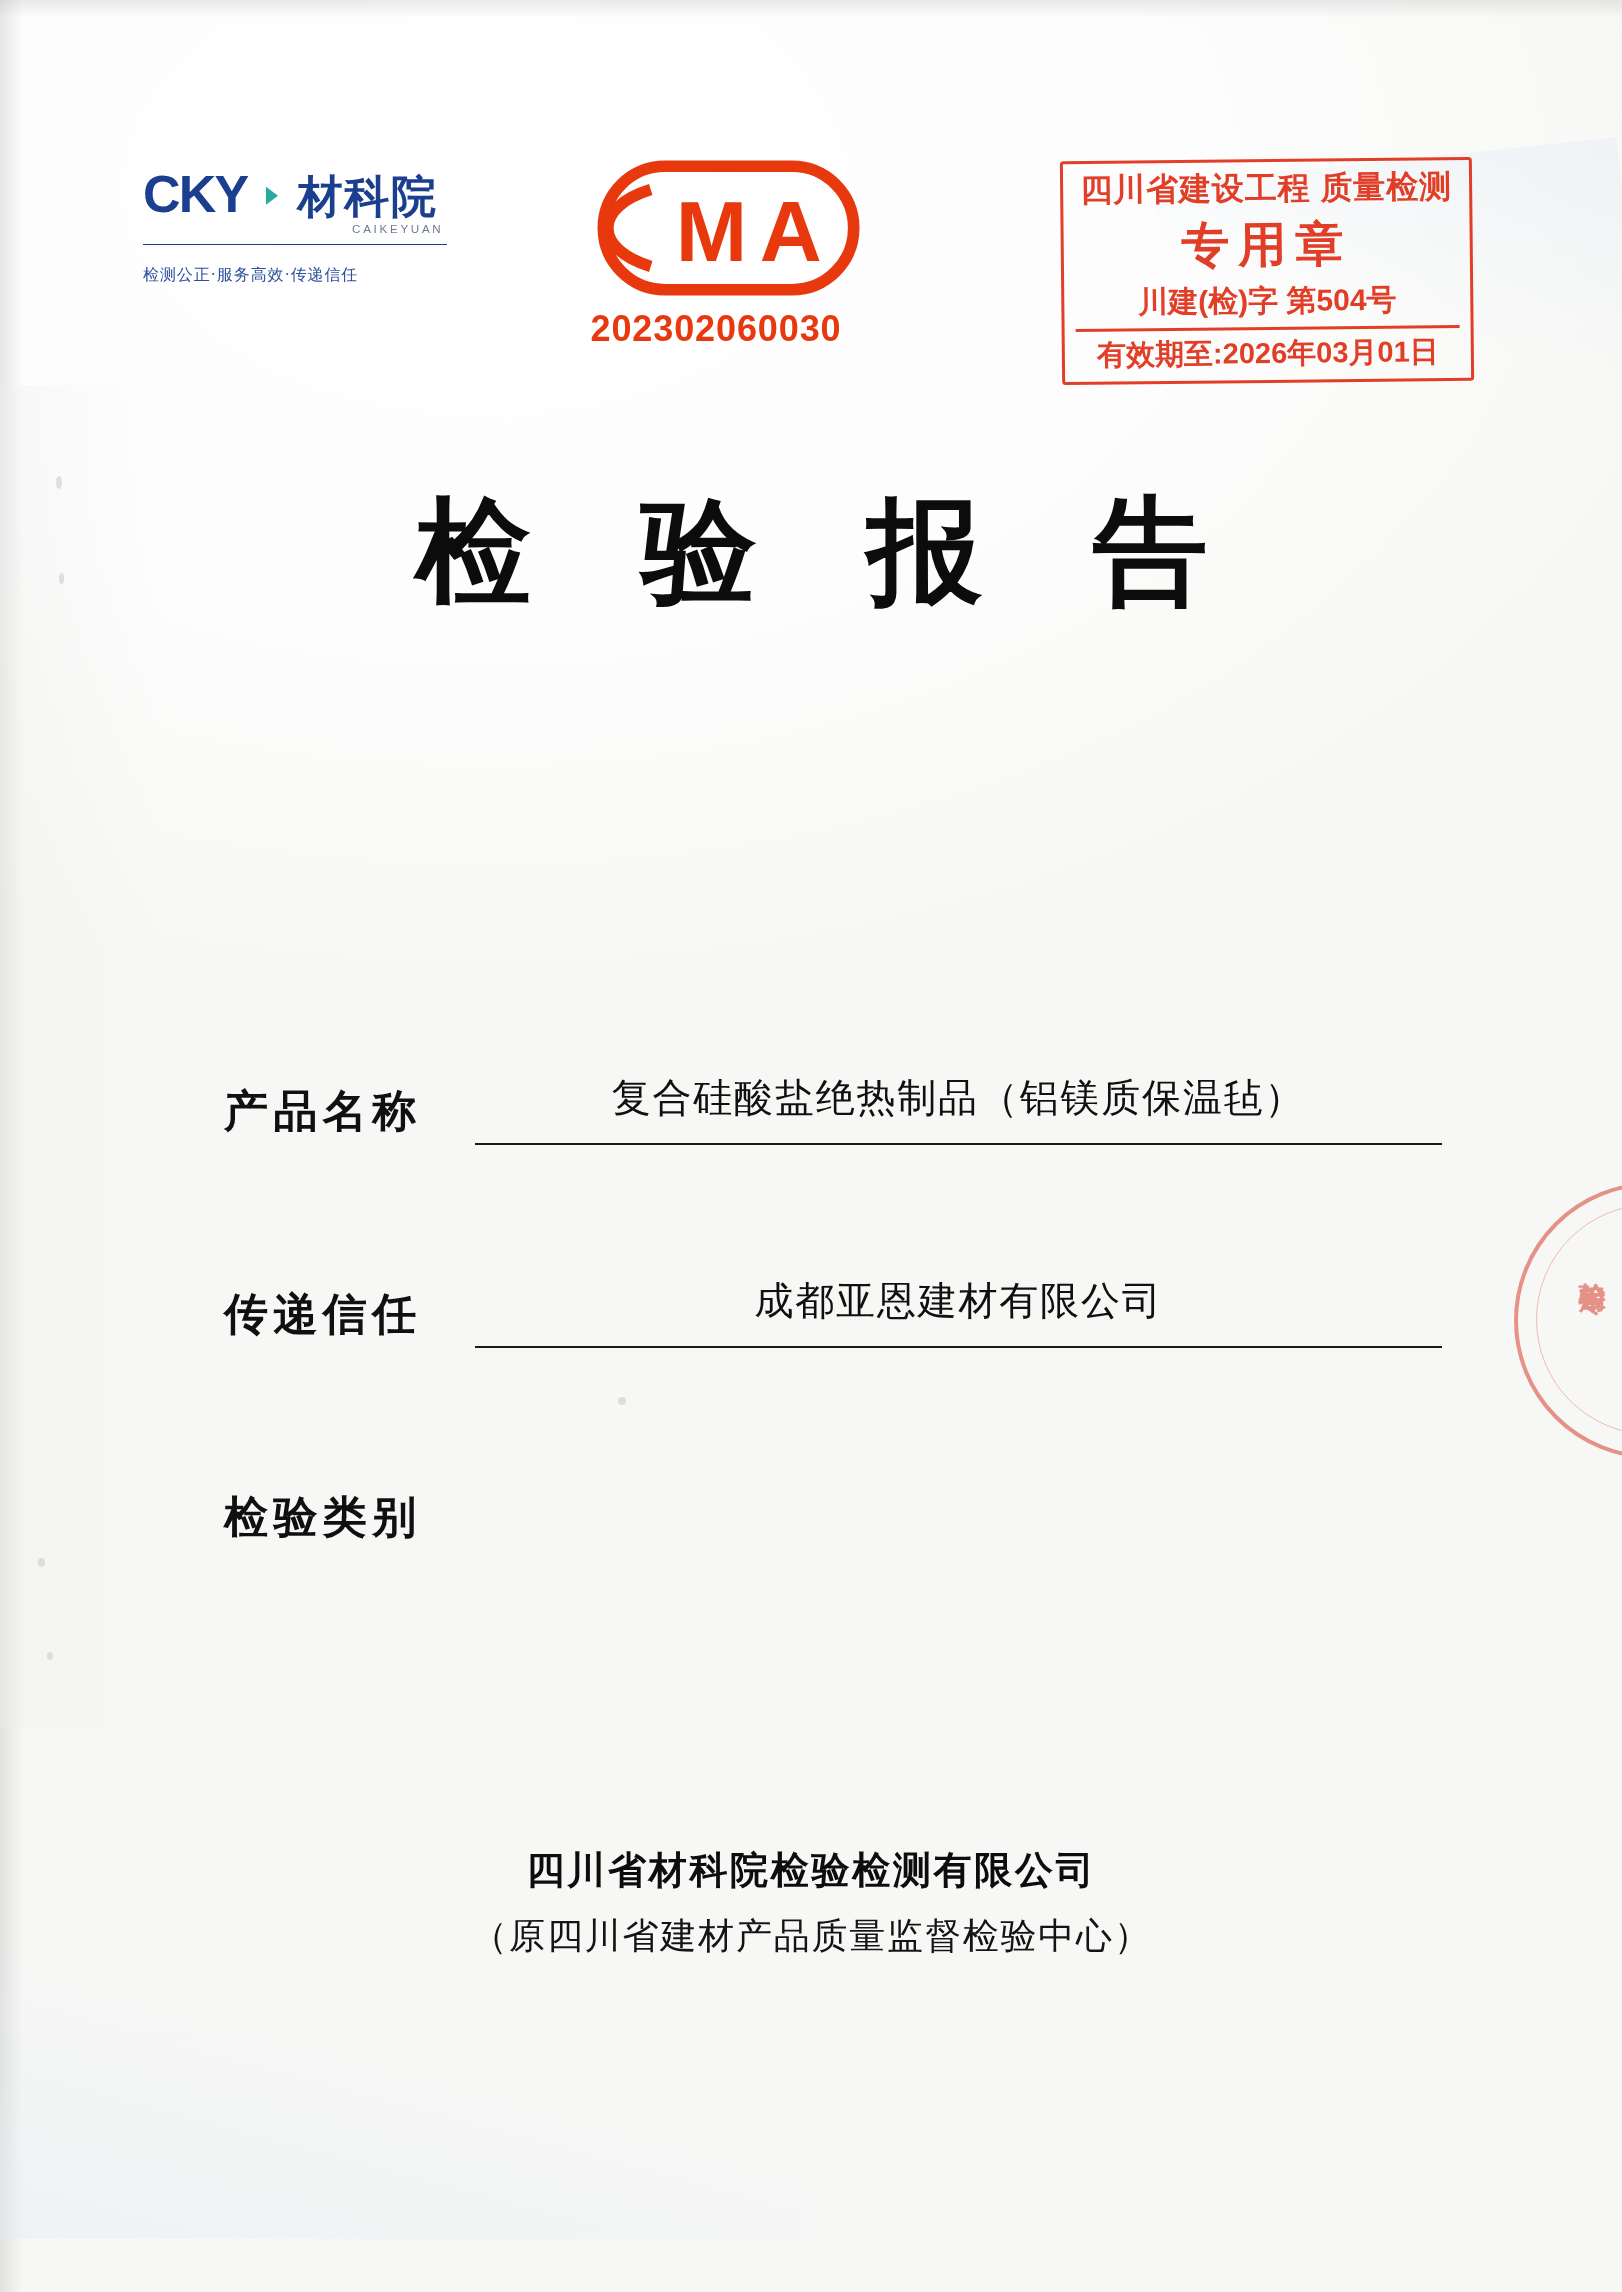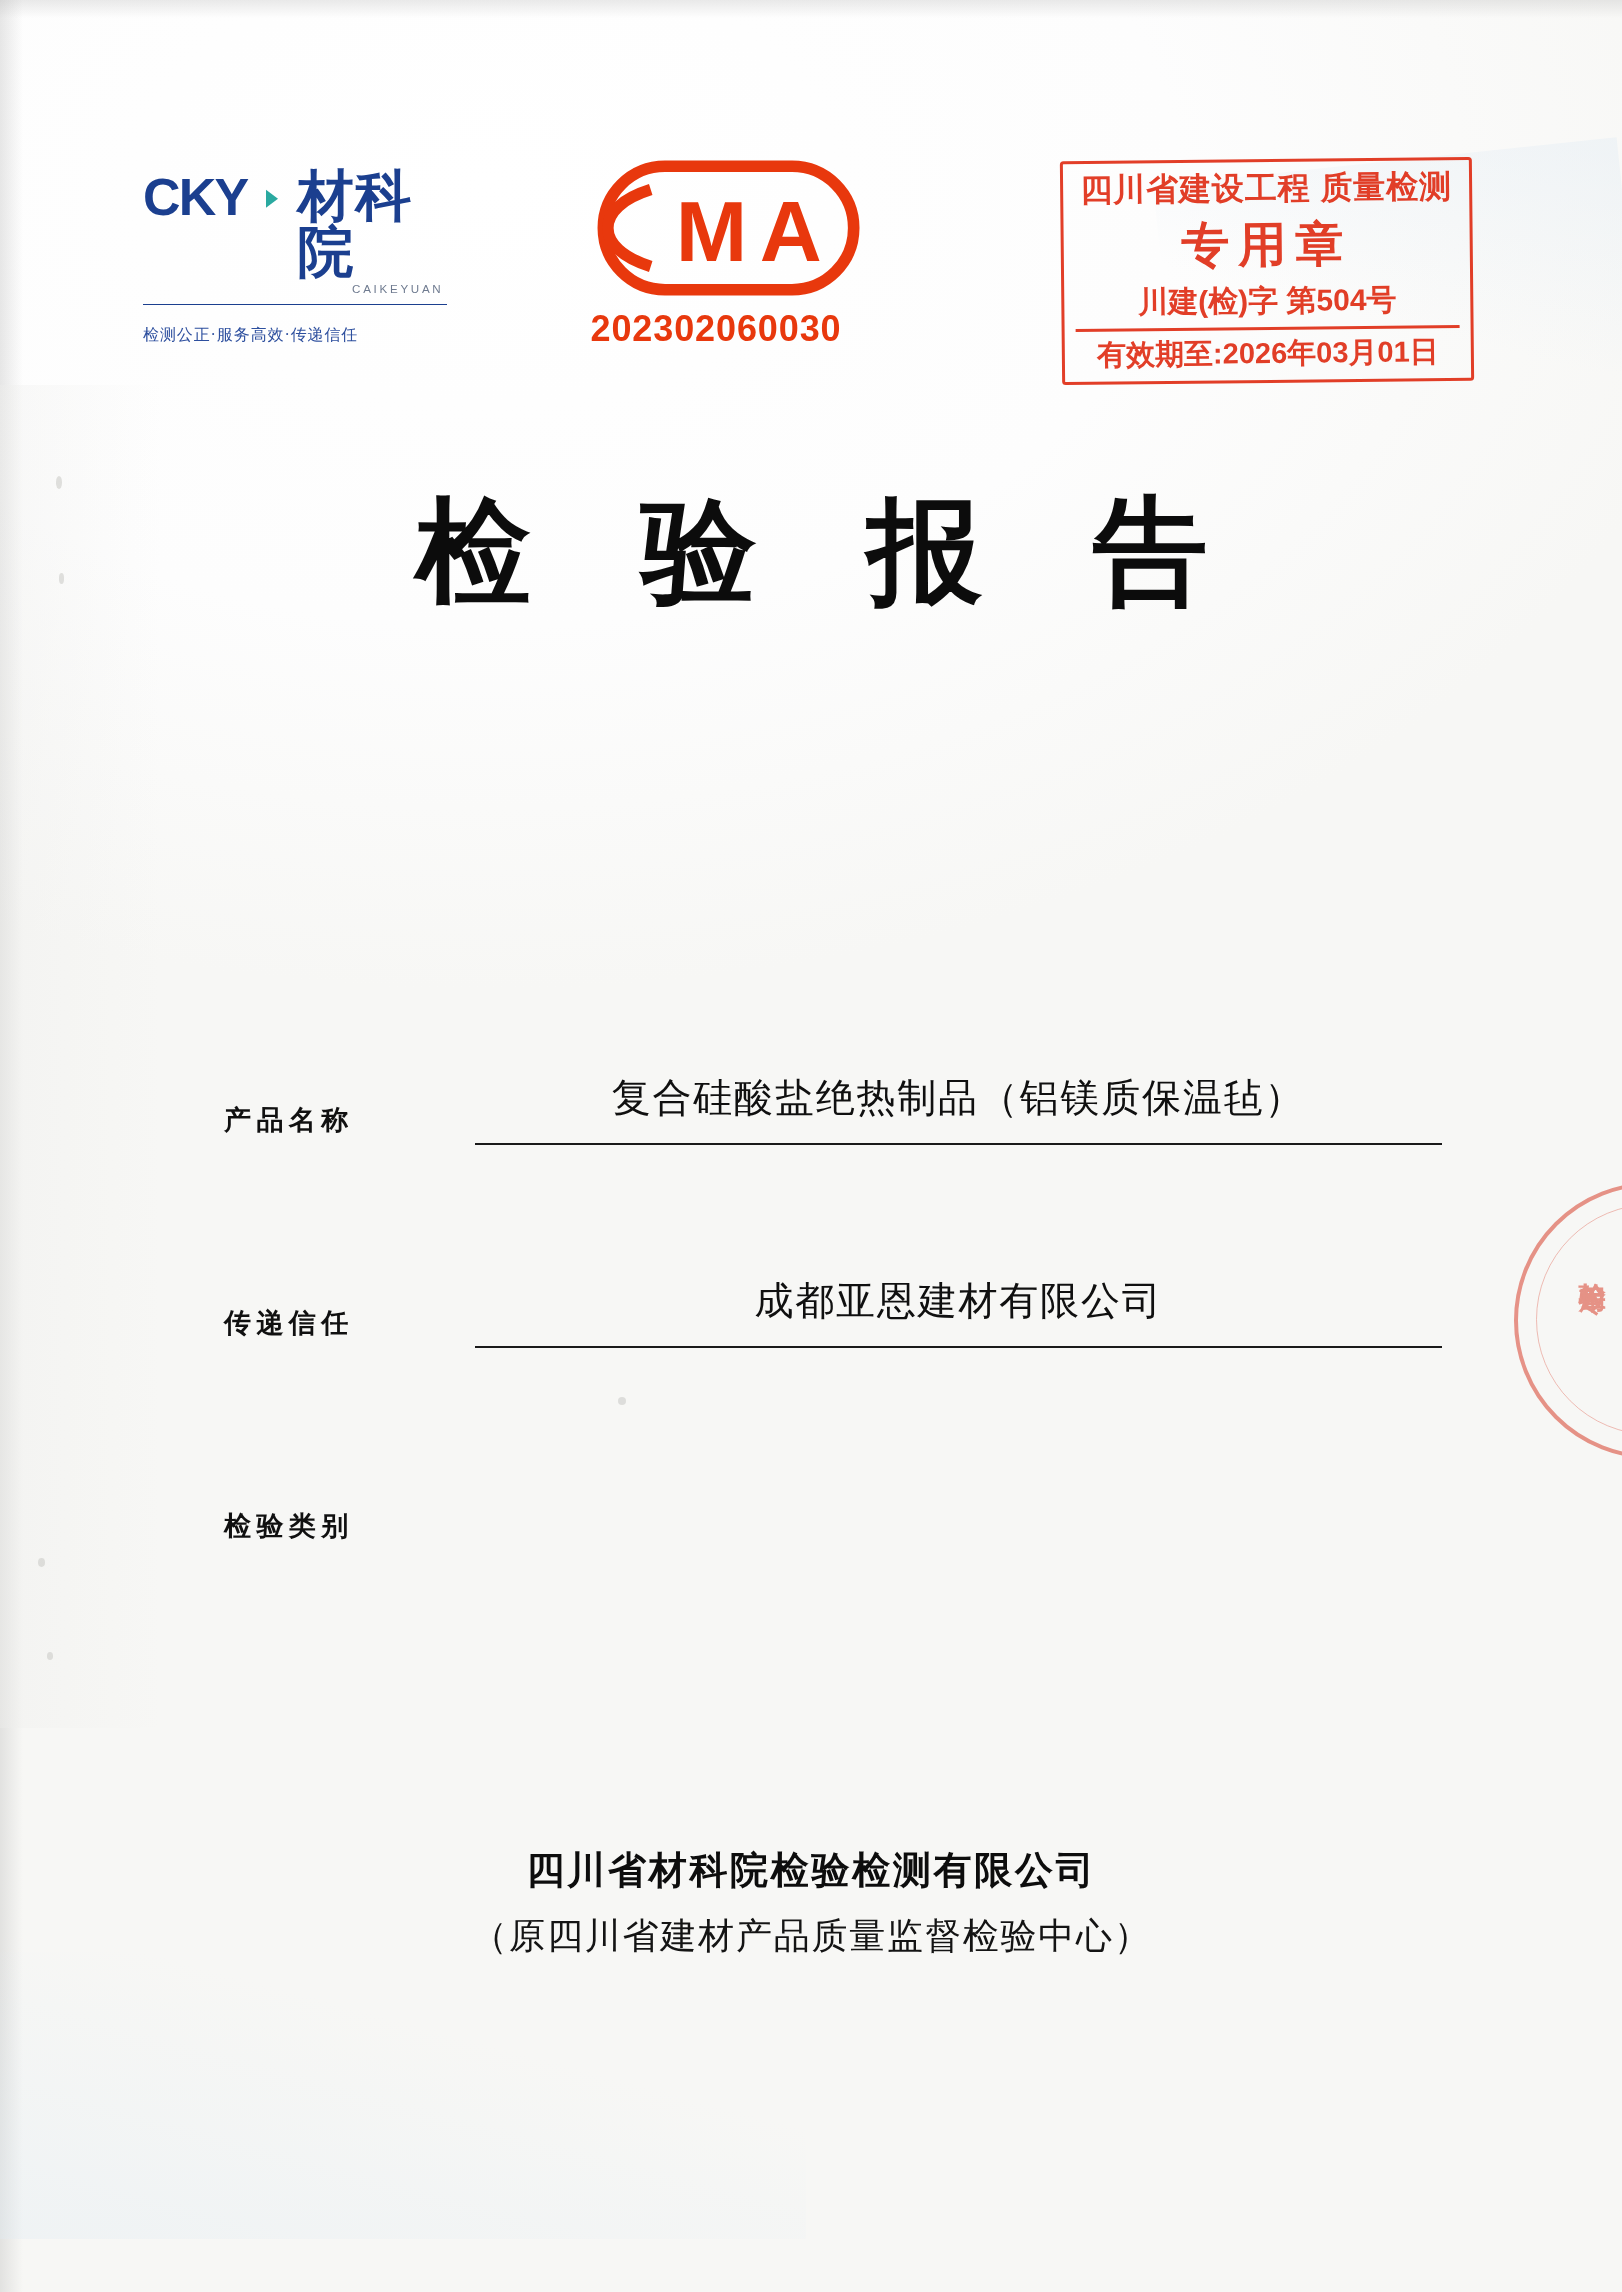--- a/index.html
+++ b/index.html
@@ -89,21 +89,21 @@
     display: inline-block;
     width: 0; height: 0;
     border-left: 12.5px solid #2aa9a0;
     border-top: 9.9px solid transparent;
     border-bottom: 9.9px solid transparent;
     transform: translateY(-7.2px);
   }
   .cky-cn {
     font-family: "Liberation Sans", sans-serif;
     font-weight: 700;
-    font-size: 56px;
+    font-size: 45px;
     color: #1b3f8f;
     letter-spacing: 1.8px;
   }
   .cky-pinyin {
     font-family: "Liberation Sans", sans-serif;
     font-size: 11.6px;
     color: #6f7b90;
     letter-spacing: 2.7px;
     text-align: right;
     margin-top: 1.8px;
@@ -227,21 +227,21 @@
     top: 1075px;
     width: 1218px;
   }
   .field-row {
     display: flex;
     align-items: flex-end;
     margin-bottom: 133px;
     height: 70px;
   }
   .field-label {
-    font-size: 27px;
+    font-size: 44px;
     font-weight: 700;
     letter-spacing: 5.4px;
     white-space: nowrap;
     width: 251px;
     flex: 0 0 251px;
     line-height: 1;
     padding-bottom: 10.7px;
   }
   .field-value {
     flex: 1 1 auto;

